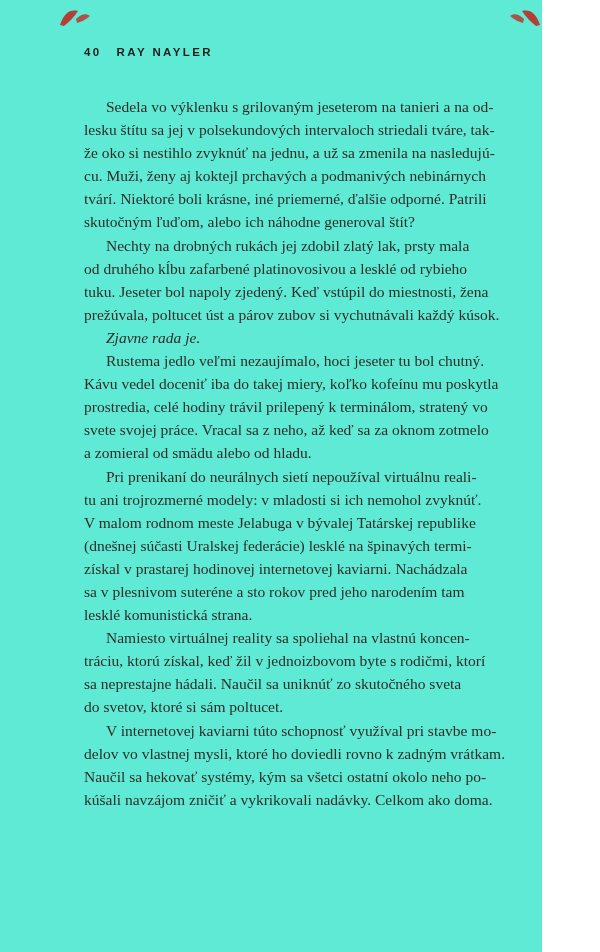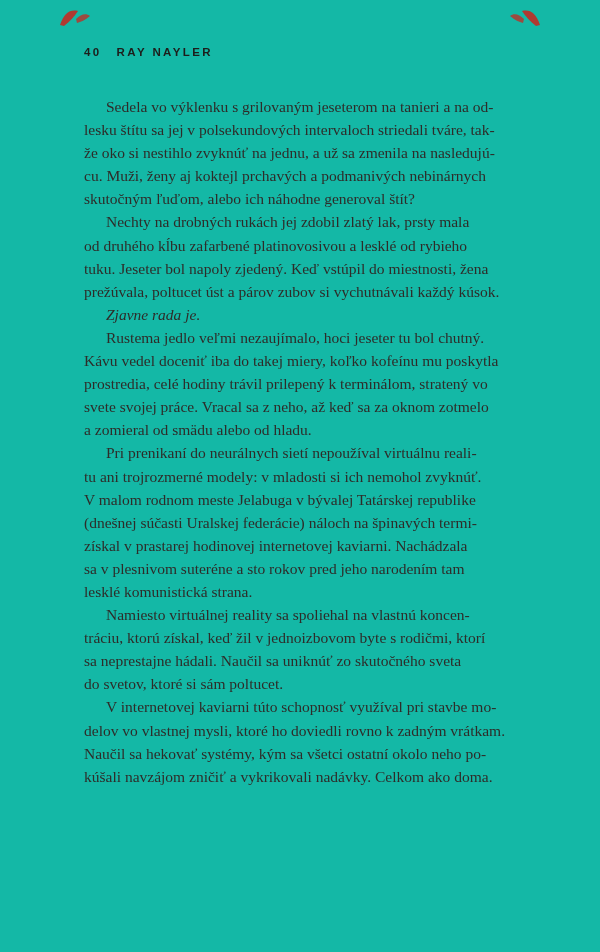--- a/index.html
+++ b/index.html
@@ -1,20 +1,20 @@
 <!DOCTYPE html>
 <html><head>
 <meta charset="utf-8">
 <style>
   html, body { margin: 0; padding: 0; background: #ffffff; }
   .page {
     position: relative;
-    width: 600px;
+    width: 542px;
     height: 952px;
-    background: #14b8a6;
+    background: #5eead4;
     overflow: hidden;
     font-family: "Liberation Serif", serif;
   }
   .corner-mark {
     position: absolute;
     top: 5px;
     width: 42px;
     height: 26px;
   }
   .corner-mark.left  { left: 54px; }
@@ -69,35 +69,36 @@
   <header class="running-header">
     <span>40</span>
     <span>RAY NAYLER</span>
   </header>
 
   <main class="text-block" id="text-block">
       <div class="line indent">Sedela vo výklenku s grilovaným jeseterom na tanieri a na od-</div>
       <div class="line">lesku štítu sa jej v polsekundových intervaloch striedali tváre, tak-</div>
       <div class="line">že oko si nestihlo zvyknúť na jednu, a už sa zmenila na nasledujú-</div>
       <div class="line">cu. Muži, ženy aj koktejl prchavých a podmanivých nebinárnych</div>
+      <div class="line">tvárí. Niektoré boli krásne, iné priemerné, ďalšie odporné. Patrili</div>
       <div class="line para-end">skutočným ľuďom, alebo ich náhodne generoval štít?</div>
       <div class="line indent">Nechty na drobných rukách jej zdobil zlatý lak, prsty mala</div>
       <div class="line">od druhého kĺbu zafarbené platinovosivou a lesklé od rybieho</div>
       <div class="line">tuku. Jeseter bol napoly zjedený. Keď vstúpil do miestnosti, žena</div>
       <div class="line para-end">prežúvala, poltucet úst a párov zubov si vychutnávali každý kúsok.</div>
       <div class="line indent para-end italic">Zjavne rada je.</div>
       <div class="line indent">Rustema jedlo veľmi nezaujímalo, hoci jeseter tu bol chutný.</div>
       <div class="line">Kávu vedel doceniť iba do takej miery, koľko kofeínu mu poskytla</div>
       <div class="line">prostredia, celé hodiny trávil prilepený k terminálom, stratený vo</div>
       <div class="line">svete svojej práce. Vracal sa z neho, až keď sa za oknom zotmelo</div>
       <div class="line para-end">a zomieral od smädu alebo od hladu.</div>
       <div class="line indent">Pri prenikaní do neurálnych sietí nepoužíval virtuálnu reali-</div>
       <div class="line">tu ani trojrozmerné modely: v mladosti si ich nemohol zvyknúť.</div>
       <div class="line">V malom rodnom meste Jelabuga v bývalej Tatárskej republike</div>
-      <div class="line">(dnešnej súčasti Uralskej federácie) náloch na špinavých termi-</div>
+      <div class="line">(dnešnej súčasti Uralskej federácie) lesklé na špinavých termi-</div>
       <div class="line">získal v prastarej hodinovej internetovej kaviarni. Nachádzala</div>
       <div class="line">sa v plesnivom suteréne a sto rokov pred jeho narodením tam</div>
       <div class="line para-end">lesklé komunistická strana.</div>
       <div class="line indent">Namiesto virtuálnej reality sa spoliehal na vlastnú koncen-</div>
       <div class="line">tráciu, ktorú získal, keď žil v jednoizbovom byte s rodičmi, ktorí</div>
       <div class="line">sa neprestajne hádali. Naučil sa uniknúť zo skutočného sveta</div>
       <div class="line para-end">do svetov, ktoré si sám poltucet.</div>
       <div class="line indent">V internetovej kaviarni túto schopnosť využíval pri stavbe mo-</div>
       <div class="line">delov vo vlastnej mysli, ktoré ho doviedli rovno k zadným vrátkam.</div>
       <div class="line">Naučil sa hekovať systémy, kým sa všetci ostatní okolo neho po-</div>

